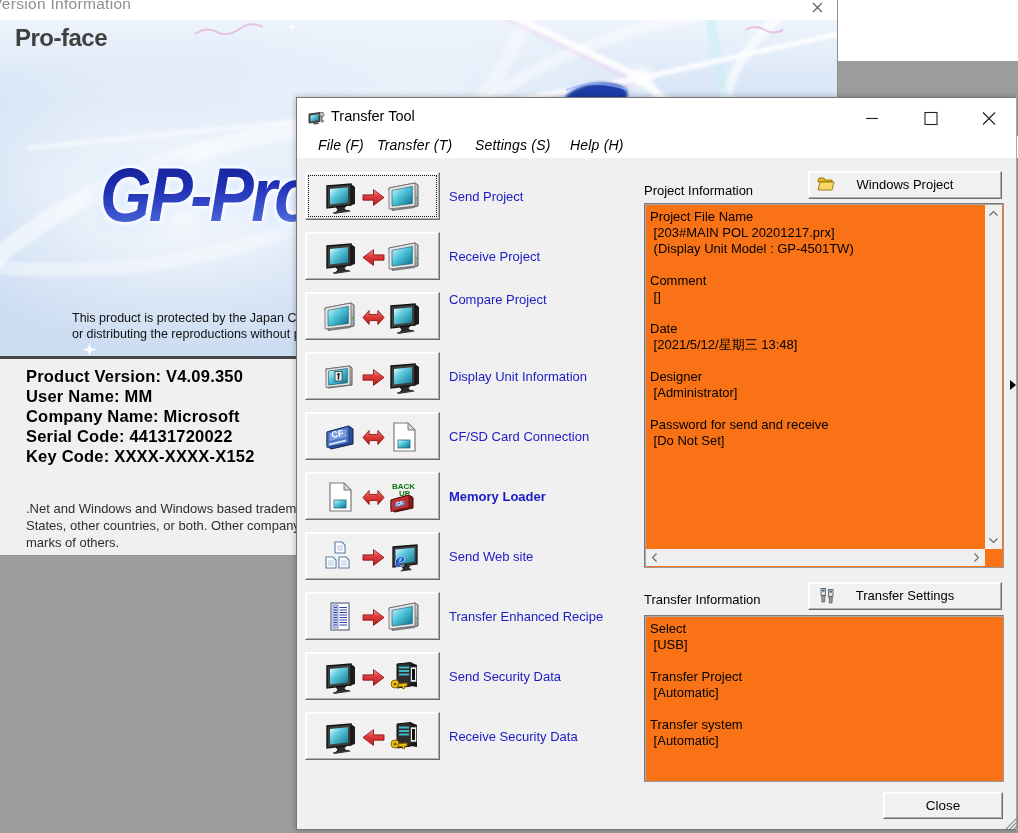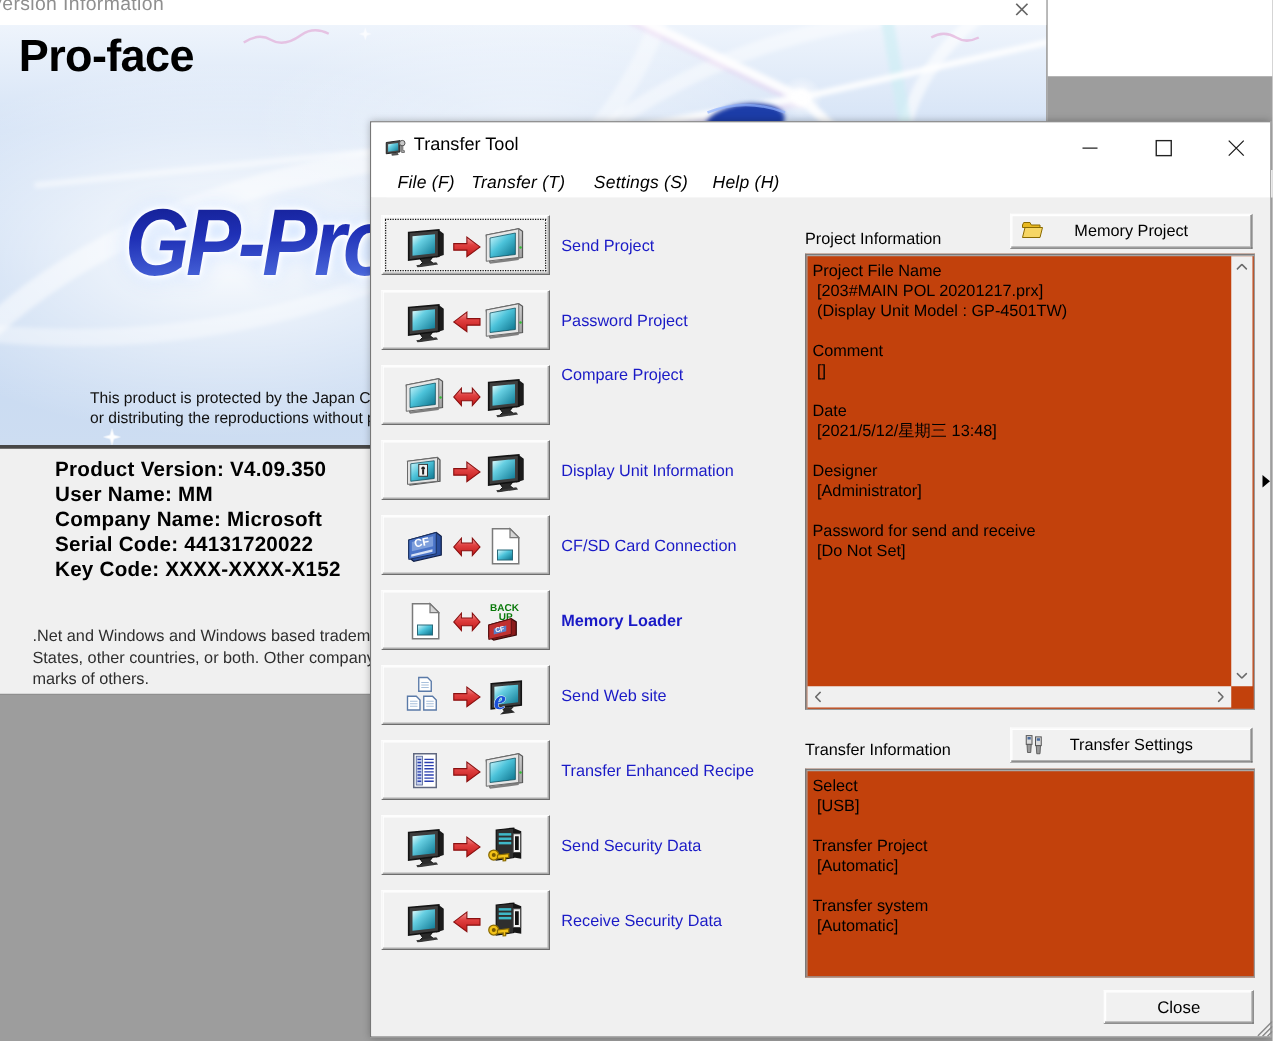--- a/index.html
+++ b/index.html
@@ -10,34 +10,34 @@
   
   #back-white { left:838px; top:0; width:180px; height:61px; background:#ffffff; }
 
   
   #version-window { left:0; top:0; width:838px; height:556px; background:#f0f0f0;
                     border-right:1px solid #8f8f8f; border-bottom:1px solid #8f8f8f; }
   #vw-titlebar { left:0; top:0; width:100%; height:20px; background:#ffffff; overflow:hidden; }
   #vw-title { left:-8px; top:-5px; font-size:15.5px; color:#8f8f8f; letter-spacing:0.3px; white-space:nowrap; }
   #vw-close { left:806px; top:-2px; width:24px; height:20px; }
   #vw-banner { left:0; top:20px; width:837px; height:336px; overflow:hidden; }
-  #vw-brand { left:15px; top:4px; font-size:36px; font-weight:bold; color:#000000;
+  #vw-brand { left:15px; top:4px; font-size:24px; font-weight:bold; color:#404040;
               letter-spacing:-0.5px; }
   #vw-logo-wrap { left:64px; top:131px; white-space:nowrap; filter:drop-shadow(0 0 1px #ffffff) drop-shadow(0 0 2px #ffffff) drop-shadow(0 0 4px #ffffff) drop-shadow(0 0 8px #cfe2ff);margin-left:36px; }
   #vw-logo { display:inline-block; font-size:76px; font-weight:bold; font-style:italic;
              letter-spacing:-3px; transform:scaleX(0.87); transform-origin:left center;
              background:linear-gradient(178deg,#111b8c 6%,#1f30b6 42%,#4763d8 78%,#9ab4f4 100%);
              -webkit-background-clip:text; background-clip:text; color:transparent; }
   #vw-logo-suffix { position:absolute; left:224px; top:0; display:inline-block; font-size:76px; font-weight:bold; font-style:italic;
              letter-spacing:-3px; transform:scaleX(0.87); transform-origin:left center;
              background:linear-gradient(178deg,#9a0e0e 6%,#cc1c1c 45%,#f2a0a0 95%);
              -webkit-background-clip:text; background-clip:text; color:transparent; }
   .vw-banner-line { left:72px; font-size:12.5px; color:#111111; white-space:nowrap; }
   #vw-sep { left:0; top:356px; width:837px; height:3px; background:#474747; }
-  .vw-bold-line { left:26px; font-size:16.5px; font-weight:bold; color:#000000; white-space:nowrap; letter-spacing:0.2px;margin-left:18px; }
+  .vw-bold-line { left:26px; font-size:16.5px; font-weight:bold; color:#000000; white-space:nowrap; letter-spacing:0.2px; }
   .vw-gray-line { left:26px; font-size:13px; color:#2e2e2e; white-space:nowrap; }
 
   
   #transfer-window { left:296px; top:97px; width:721px; height:733px;
                      border:1px solid #777777; background:#f0f0f0;
                      box-shadow:0 0 6px rgba(0,0,0,0.28); }
   #tw-topbar { left:0; top:0; width:719px; height:60px; background:#ffffff; }
   #tw-icon { left:11px; top:12px; width:17px; height:16px; }
   #tw-title { left:34px; top:10px; font-size:14.5px; color:#000000; }
   .caption-btn { top:0; width:45px; height:38px; }
@@ -53,21 +53,21 @@
   .action-btn { left:8px; width:135px; height:48px; }
   .action-btn.focused { outline:1px dotted #111111; outline-offset:-4px; }
   .action-icons { position:absolute; left:17px; top:7px; width:101px; height:34px; }
   .action-label { left:152px; width:260px; font-size:13px; color:#1a1ac6; white-space:nowrap; }
 
   .panel-label { font-size:13px; color:#000000; white-space:nowrap; }
   .panel-btn { left:511px; width:194px; height:28px; font-size:13px; color:#000000; }
   .panel-btn .pb-icon { position:absolute; left:8px; top:5px; }
   .panel-btn .pb-label { position:absolute; left:0; right:0; top:5px; text-align:center; }
 
-  .sunken { background:#c2410c; border:1px solid #9a9a9a;
+  .sunken { background:#f97316; border:1px solid #9a9a9a;
             border-top-color:#7a7a7a; border-left-color:#7a7a7a;
             box-shadow:inset 1px 1px 0 #a8a8a8; }
   .ta-line { font-size:13px; color:#000000; white-space:pre; line-height:16px; height:16px; }
   #pi-textarea { left:347px; top:45px; width:360px; height:365px; }
   #pi-content { position:absolute; left:5px; top:5px; right:20px; bottom:20px; overflow:hidden; }
   #ti-textarea { left:347px; top:457px; width:360px; height:167px; }
   #ti-content { position:absolute; left:5px; top:5px; right:4px; bottom:4px; overflow:hidden; }
 
   .scrollbar { position:absolute; background:#f0f0f0; }
   #pi-vscroll { right:1px; top:1px; width:17px; bottom:18px; }
@@ -365,21 +365,21 @@
                 <use href="#crt-monitor-icon"></use>
               </svg></span>
             <span style="position:absolute;left:39px;top:7px;"><svg width="23" height="21">
                 <use href="#arrow-left-icon"></use>
               </svg></span>
             <span style="position:absolute;left:64px;top:0;"><svg width="34" height="34">
                 <use href="#flat-panel-icon"></use>
               </svg></span>
           </div>
         </div>
-        <span class="abs action-label" style="top: 91px;">Password Project</span>
+        <span class="abs action-label" style="top: 91px;">Receive Project</span>
         <div class="abs btn3d action-btn" style="top: 134px;">
           <div class="action-icons">
             <span style="position:absolute;left:0;top:0;"><svg width="34" height="34">
                 <use href="#flat-panel-icon"></use>
               </svg></span>
             <span style="position:absolute;left:39px;top:7px;"><svg width="23" height="21">
                 <use href="#arrow-both-icon"></use>
               </svg></span>
             <span style="position:absolute;left:64px;top:0;"><svg width="34" height="34">
                 <use href="#crt-monitor-icon"></use>
@@ -485,21 +485,21 @@
           </div>
         </div>
         <span class="abs action-label" style="top: 571px;">Receive Security Data</span>
       </div>
 
     <span class="abs panel-label" style="left:347px; top:25px;">Project Information</span>
     <div class="abs btn3d panel-btn" style="top:13px;">
       <svg class="pb-icon" width="18" height="14">
           <use href="#folder-icon"></use>
         </svg>
-      <span class="pb-label">Memory Project</span>
+      <span class="pb-label">Windows Project</span>
     </div>
 
     <div class="abs sunken" id="pi-textarea">
       <div id="pi-content">
           <div class="ta-line">Project File Name</div>
           <div class="ta-line"> [203#MAIN POL 20201217.prx]</div>
           <div class="ta-line"> (Display Unit Model : GP-4501TW)</div>
           <div class="ta-line"></div>
           <div class="ta-line">Comment</div>
           <div class="ta-line"> []</div>

